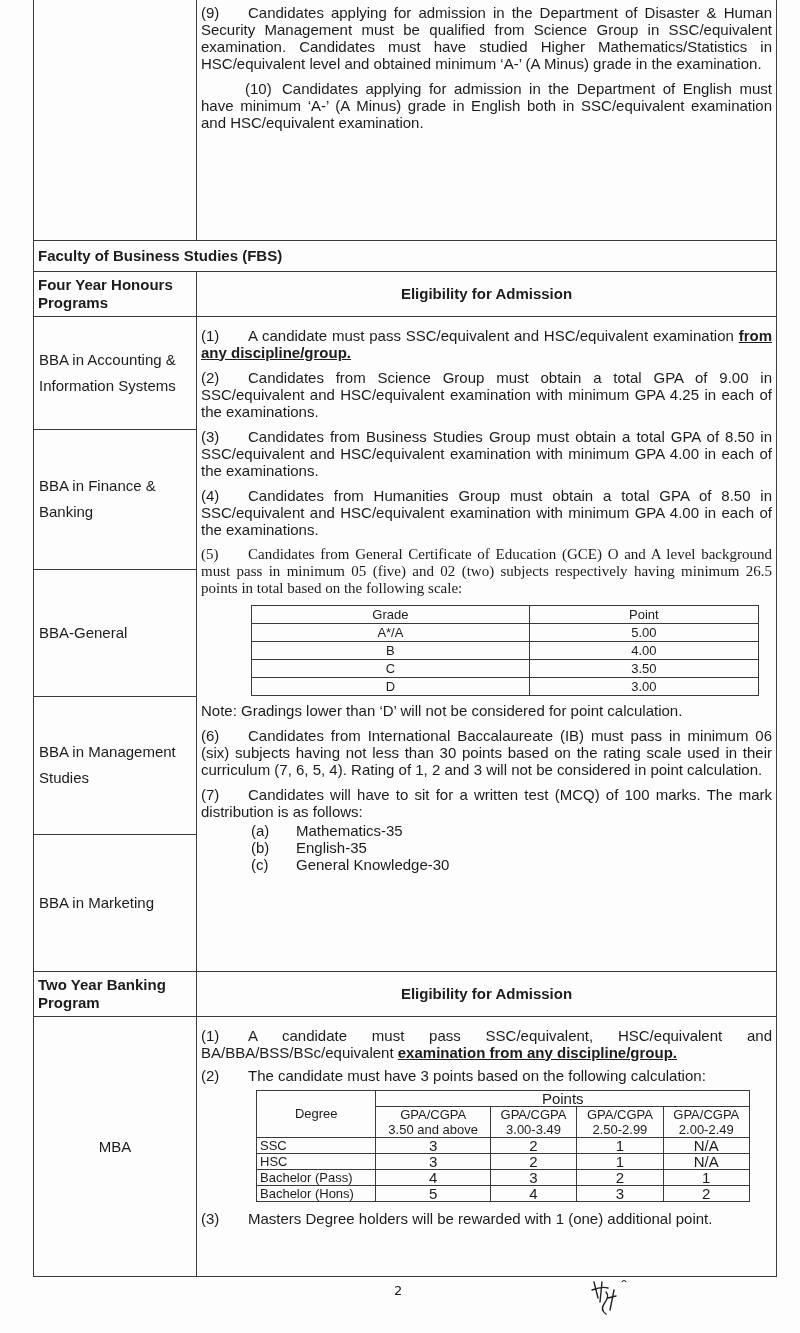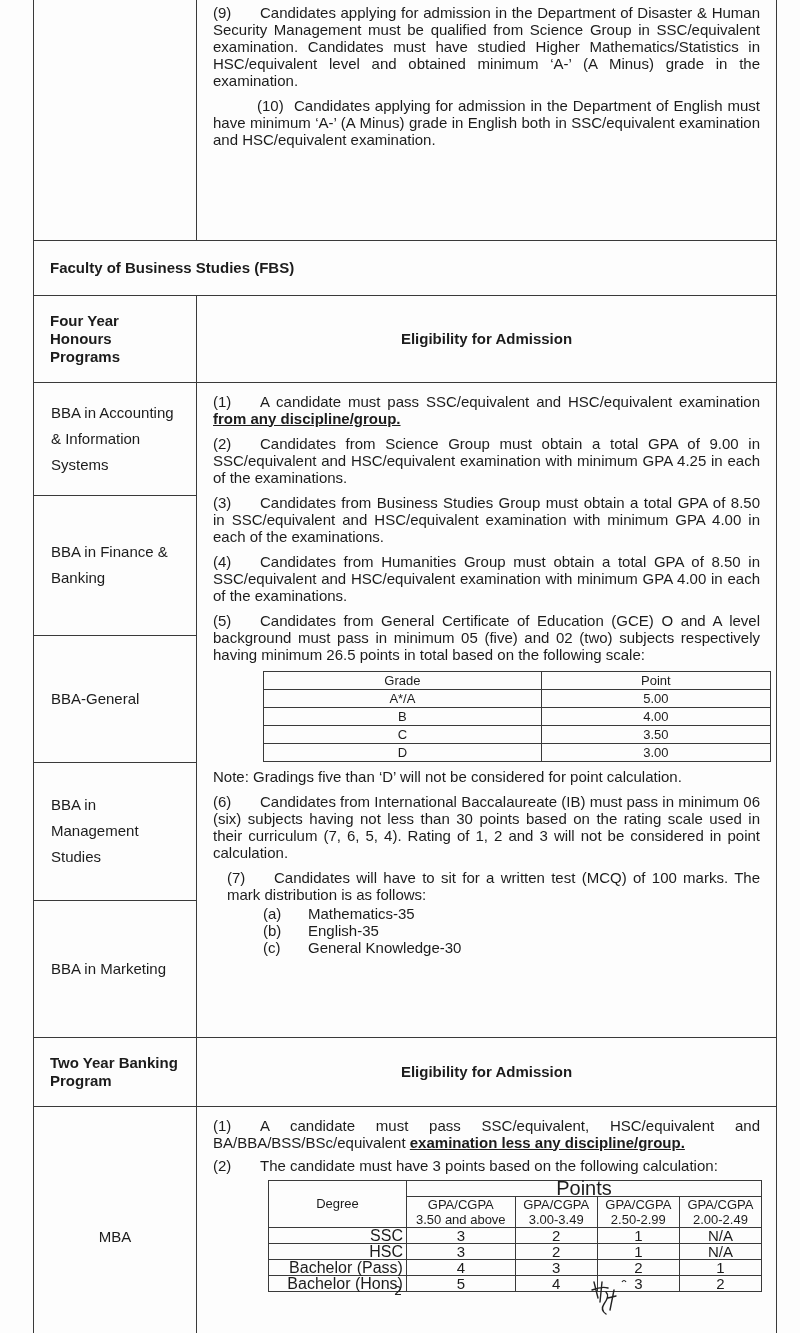--- a/index.html
+++ b/index.html
@@ -27,21 +27,21 @@
       top: 0;
       width: 743px;
       border-collapse: collapse;
       table-layout: fixed;
       font-size: 15px;
       line-height: 17px;
     }
     .doc-table td {
       border: 1.5px solid #3a3a3a;
       vertical-align: top;
-      padding: 16px;
+      padding: 4px;
     }
     .doc-table col.left { width: 163px; }
     .doc-table col.right { width: 580px; }
 
     .cell-right {
       padding: 4px 8px 6px 8px;
     }
     .para {
       text-align: justify;
       margin: 0 0 8px 0;
@@ -105,28 +105,28 @@
       font-size: 13px;
       line-height: 15px;
     }
     .points-table td {
       border: 1.5px solid #3a3a3a;
       text-align: center;
       padding: 0 3px;
       vertical-align: middle;
     }
     .points-table td.deg {
-      text-align: right;
-      font-size: 16px;
+      text-align: left;
+      font-size: 13px;
     }
     .points-table td.val {
       font-size: 15px;
     }
     .points-table td.pts-head {
-      font-size: 20px;
+      font-size: 15px;
     }
 
     .mark-list {
       margin: 2px 0 12px 0;
       padding: 0;
       list-style: none;
     }
     .mark-list li {
       line-height: 17px;
     }
@@ -196,21 +196,21 @@
         </p>
         <p class="para">
           <span class="num">(2)</span><span>Candidates from Science Group must obtain a total GPA of 9.00 in SSC/equivalent and HSC/equivalent examination with minimum GPA 4.25 in each of the examinations.</span>
         </p>
         <p class="para">
           <span class="num">(3)</span><span>Candidates from Business Studies Group must obtain a total GPA of 8.50 in SSC/equivalent and HSC/equivalent examination with minimum GPA 4.00 in each of the examinations.</span>
         </p>
         <p class="para">
           <span class="num">(4)</span><span>Candidates from Humanities Group must obtain a total GPA of 8.50 in SSC/equivalent and HSC/equivalent examination with minimum GPA 4.00 in each of the examinations.</span>
         </p>
-        <p class="para" style="margin-bottom:8px;">
+        <p class="para" style="margin-bottom:8px;font-family:Liberation Serif, serif;">
           <span class="num">(5)</span><span>Candidates from General Certificate of Education (GCE) O and A level background must pass in minimum 05 (five) and 02 (two) subjects respectively having minimum 26.5 points in total based on the following scale:</span>
         </p>
 
         <table class="grade-table">
           <tbody>
                 <tr>
             <td>Grade</td>
             <td>Point</td>
           </tr>
           <tr>
@@ -225,26 +225,26 @@
             <td>C</td>
             <td>3.50</td>
           </tr>
           <tr>
             <td>D</td>
             <td>3.00</td>
           </tr>
         </tbody>
             </table>
 
-        <p class="para" style="margin-top:4px;">Note:  Gradings five than ‘D’ will not be considered for point calculation.</p>
+        <p class="para" style="margin-top:4px;">Note:  Gradings lower than ‘D’ will not be considered for point calculation.</p>
 
         <p class="para">
           <span class="num">(6)</span><span>Candidates from International Baccalaureate (IB) must pass in minimum 06 (six) subjects having not less than 30 points based on the rating scale used in their curriculum (7, 6, 5, 4). Rating of 1, 2 and 3 will not be considered in point calculation.</span>
         </p>
-        <p class="para" style="margin-bottom:0;margin-left:14px;">
+        <p class="para" style="margin-bottom:0;">
           <span class="num">(7)</span><span>Candidates will have to sit for a written test (MCQ) of 100 marks. The mark distribution is as follows:</span>
         </p>
         <ul class="mark-list">
           <li>
             <span class="letter">(a)</span><span>Mathematics-35</span>
           </li>
           <li>
             <span class="letter">(b)</span><span>English-35</span>
           </li>
           <li>
@@ -280,21 +280,21 @@
       <td class="hdr-right">Eligibility for Admission</td>
     </tr>
 
     <tr style="height:260px;">
       <td class="prog-cell" style="text-align:center;">
         <span>MBA</span>
       </td>
       <td class="cell-right" style="padding-top:10px;">
         <p class="para" style="margin-bottom:6px;">
           <span class="num">(1)</span><span>A candidate must pass SSC/equivalent, HSC/equivalent and BA/BBA/BSS/BSc/equivalent</span>
-          <span class="bold-u">examination less any discipline/group.</span>
+          <span class="bold-u">examination from any discipline/group.</span>
         </p>
         <p class="para" style="margin-bottom:0;">
           <span class="num">(2)</span><span>The candidate must have 3 points based on the following calculation:</span>
         </p>
 
         <table class="points-table">
           <tbody>
                 <tr>
             <td rowspan="2">Degree</td>
             <td colspan="4" class="pts-head">Points</td>
@@ -329,20 +329,23 @@
           <tr>
             <td class="deg">Bachelor (Hons)</td>
             <td class="val">5</td>
             <td class="val">4</td>
             <td class="val">3</td>
             <td class="val">2</td>
           </tr>
         </tbody>
             </table>
 
+        <p class="para">
+          <span class="num">(3)</span><span>Masters Degree holders will be rewarded with 1 (one) additional point.</span>
+        </p>
       </td>
     </tr>
   </tbody>
     </table>
 
   <div class="page-number">2</div>
 
   <svg class="initials" viewBox="0 0 44 40">
     <path d="M6 6 L10 22 M4 14 Q14 10 20 12 M14 6 L12 26 M18 16 Q22 20 16 28 Q12 34 18 38 M20 22 L28 20 M26 14 L22 34" stroke="#222" stroke-width="1.4" fill="none" stroke-linecap="round"></path>
     <path d="M34 6 Q36 3 38 6" stroke="#222" stroke-width="1.2" fill="none"></path>

